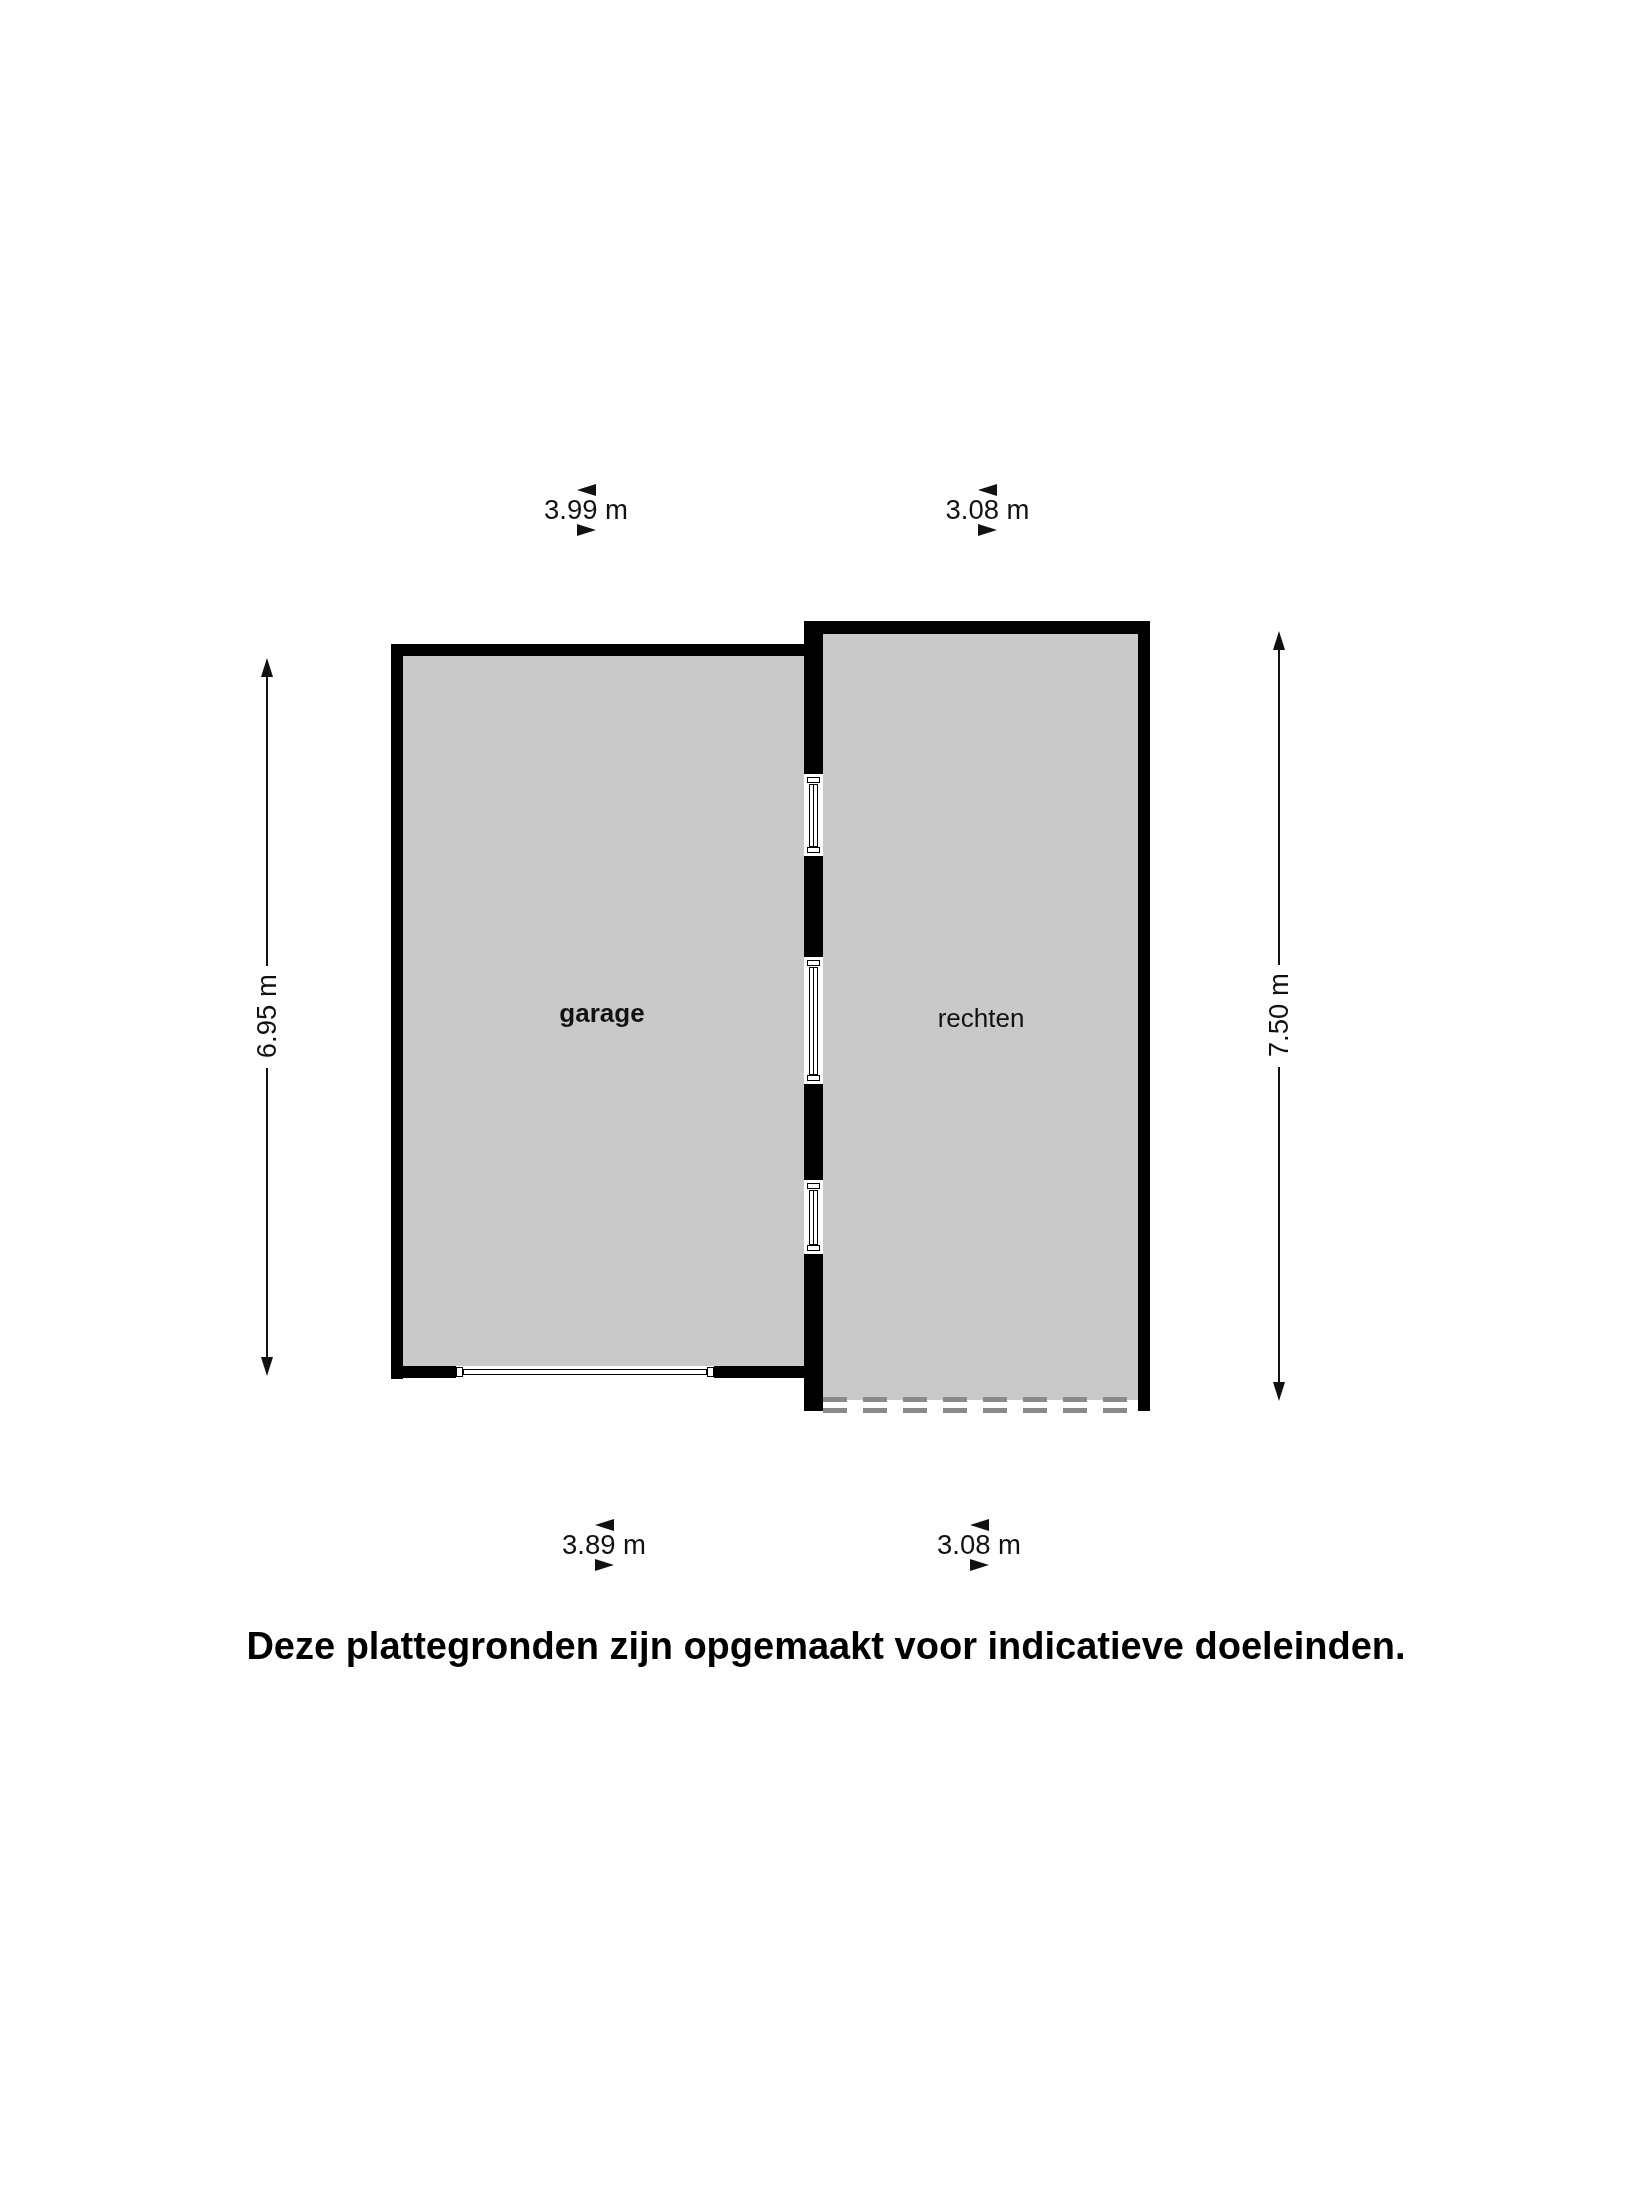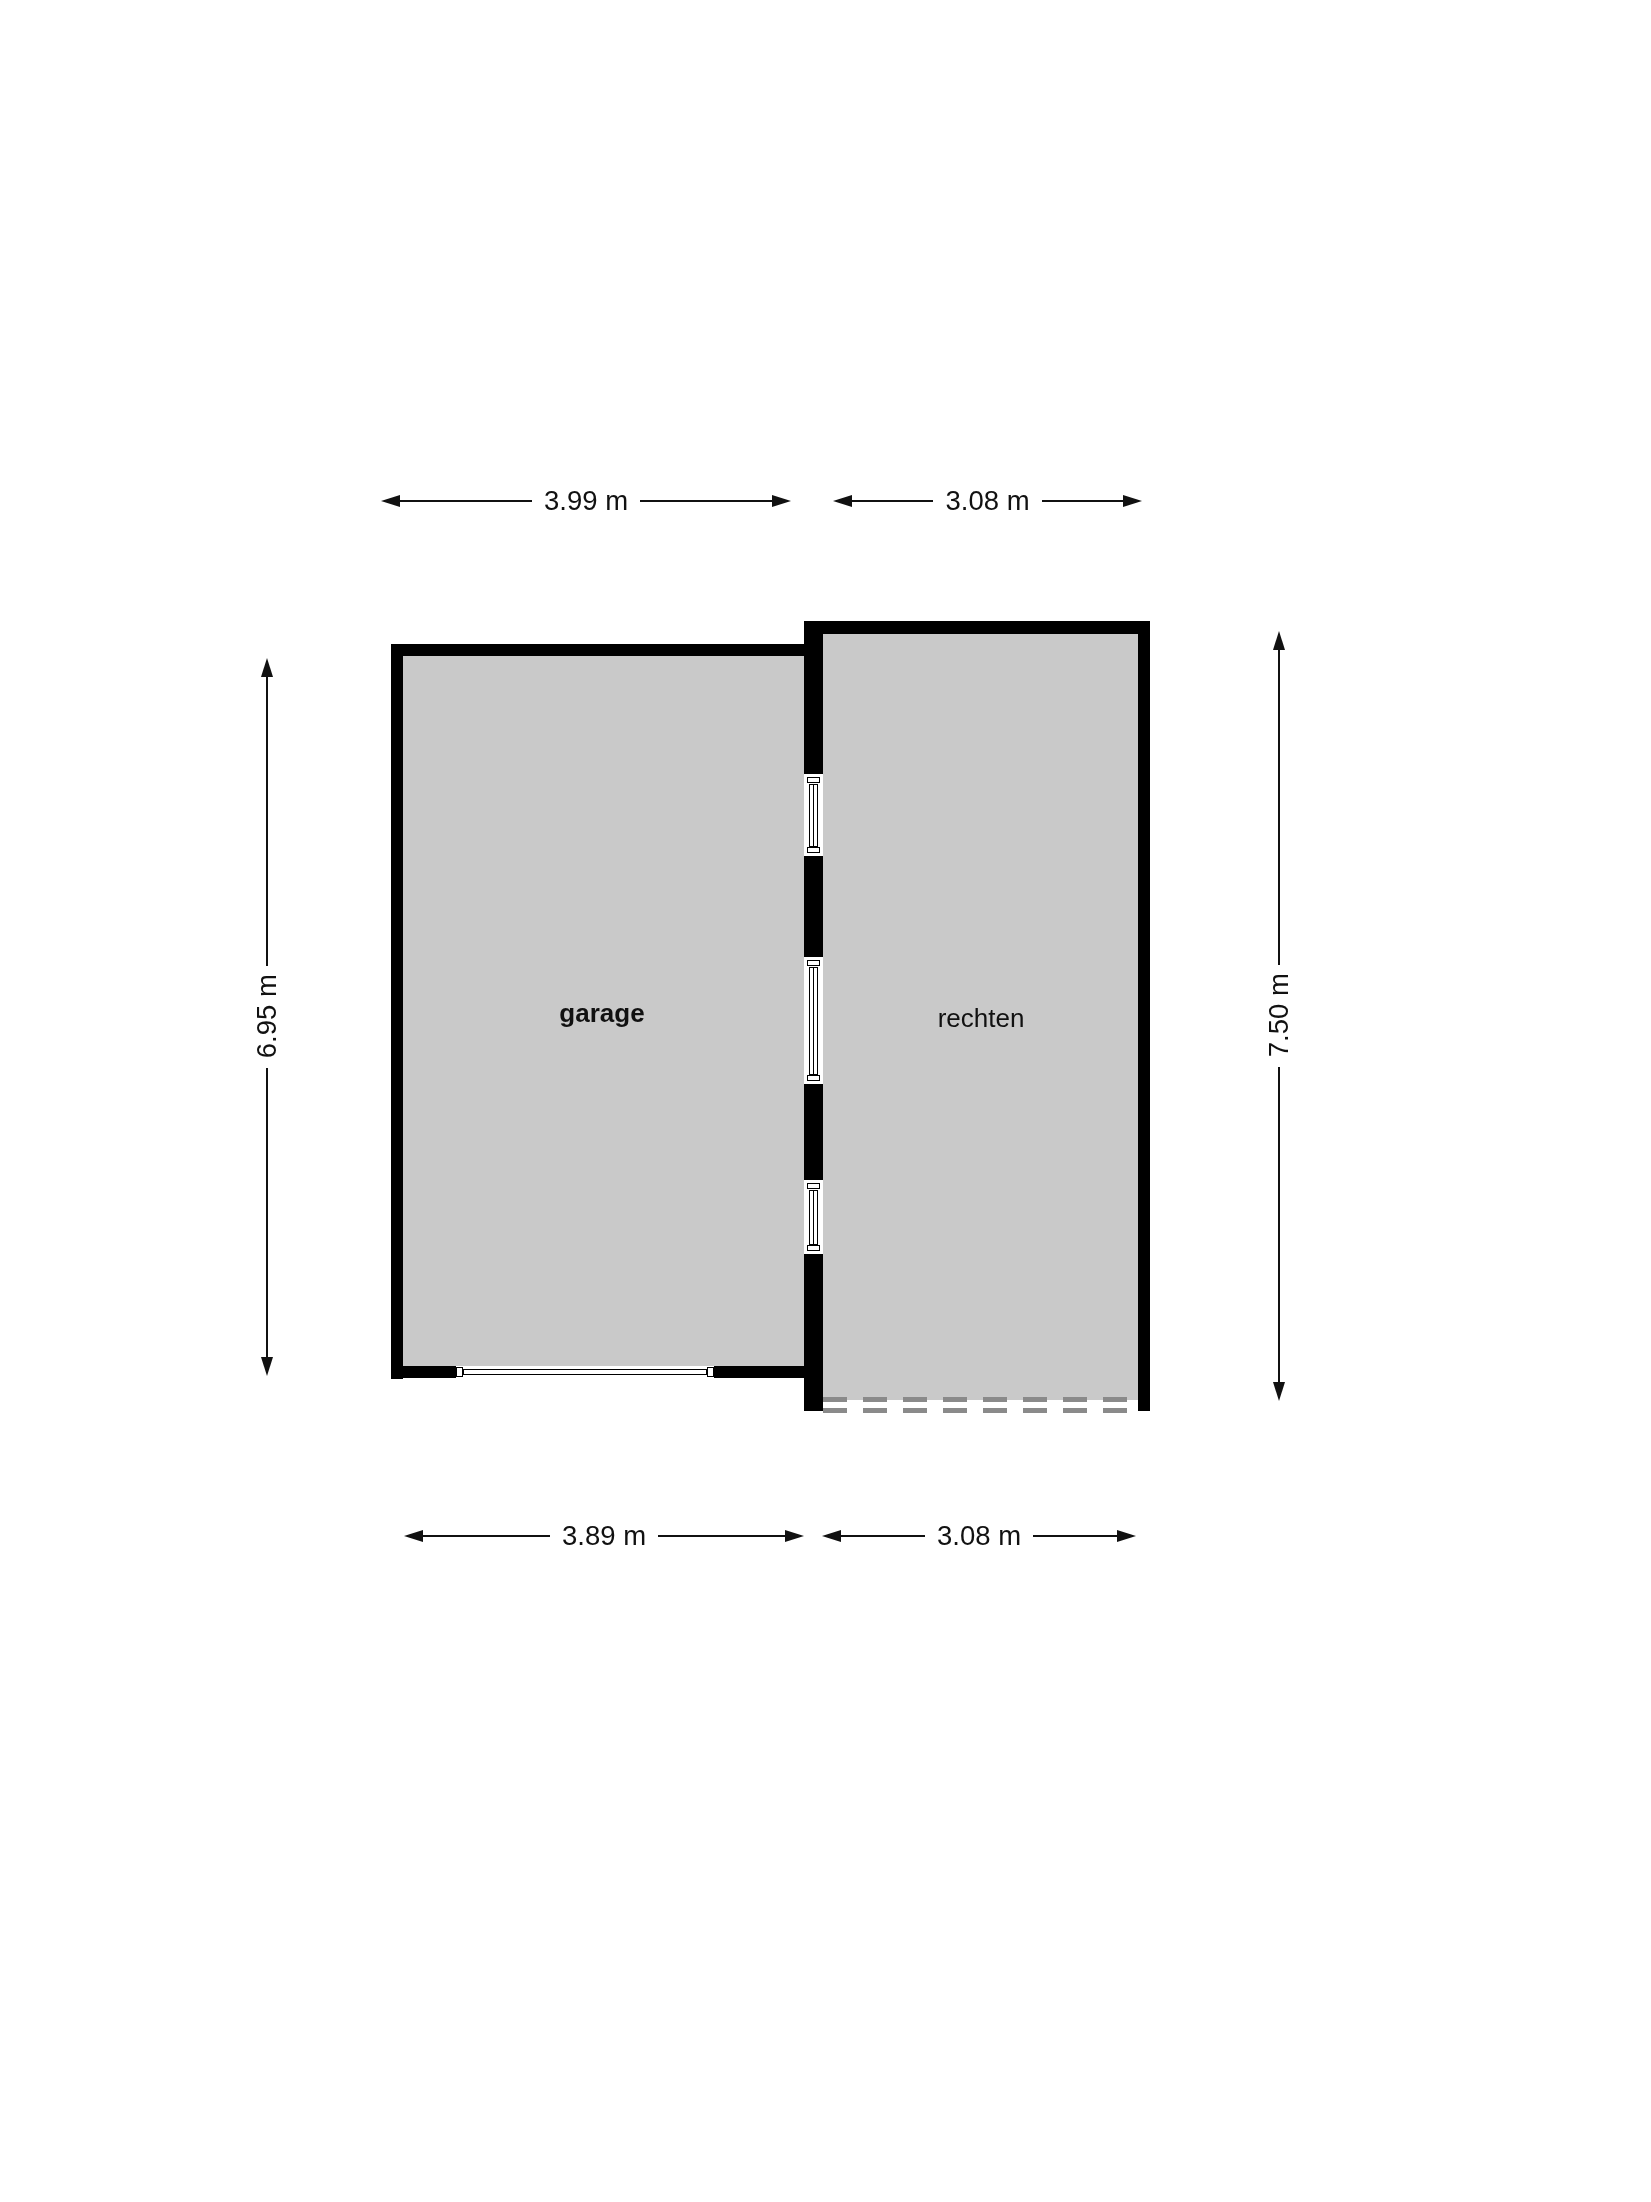--- a/index.html
+++ b/index.html
@@ -12,21 +12,21 @@
   *{margin:0;padding:0;box-sizing:border-box;}
   html,body{background:var(--bg);}
   .canvas{
     position:relative;
     width:1652px;height:2203px;
     background:var(--bg);
     overflow:hidden;
     font-family:"Liberation Sans", sans-serif;
     color:var(--ink);
   }
-  .abs{position:absolute;}
+  .abs{position:absolute;flex-direction:column;}
 
   
   .room-fill{background:var(--fill);}
 
   
   .wall{background:var(--wall);}
 
   
   .win{background:#ffffff;}
   .win .cap{position:absolute;left:2.6px;right:2.6px;height:6.9px;border:1.7px solid var(--wall);background:#fff;}
@@ -155,16 +155,17 @@
 
   <div class="abs dim v" style="left:1262px;top:631px;width:34px;height:770px;">
     <span class="ah up"></span>
     <span class="dline"></span>
     <span class="dlabel">7.50 m</span>
     <span class="dline"></span>
     <span class="ah down"></span>
   </div>
 
   <div class="abs disclaimer">
+    <div>Deze plattegronden zijn opgemaakt voor indicatieve doeleinden.</div>
   </div>
 
 </div>
 
 
 </body></html>

